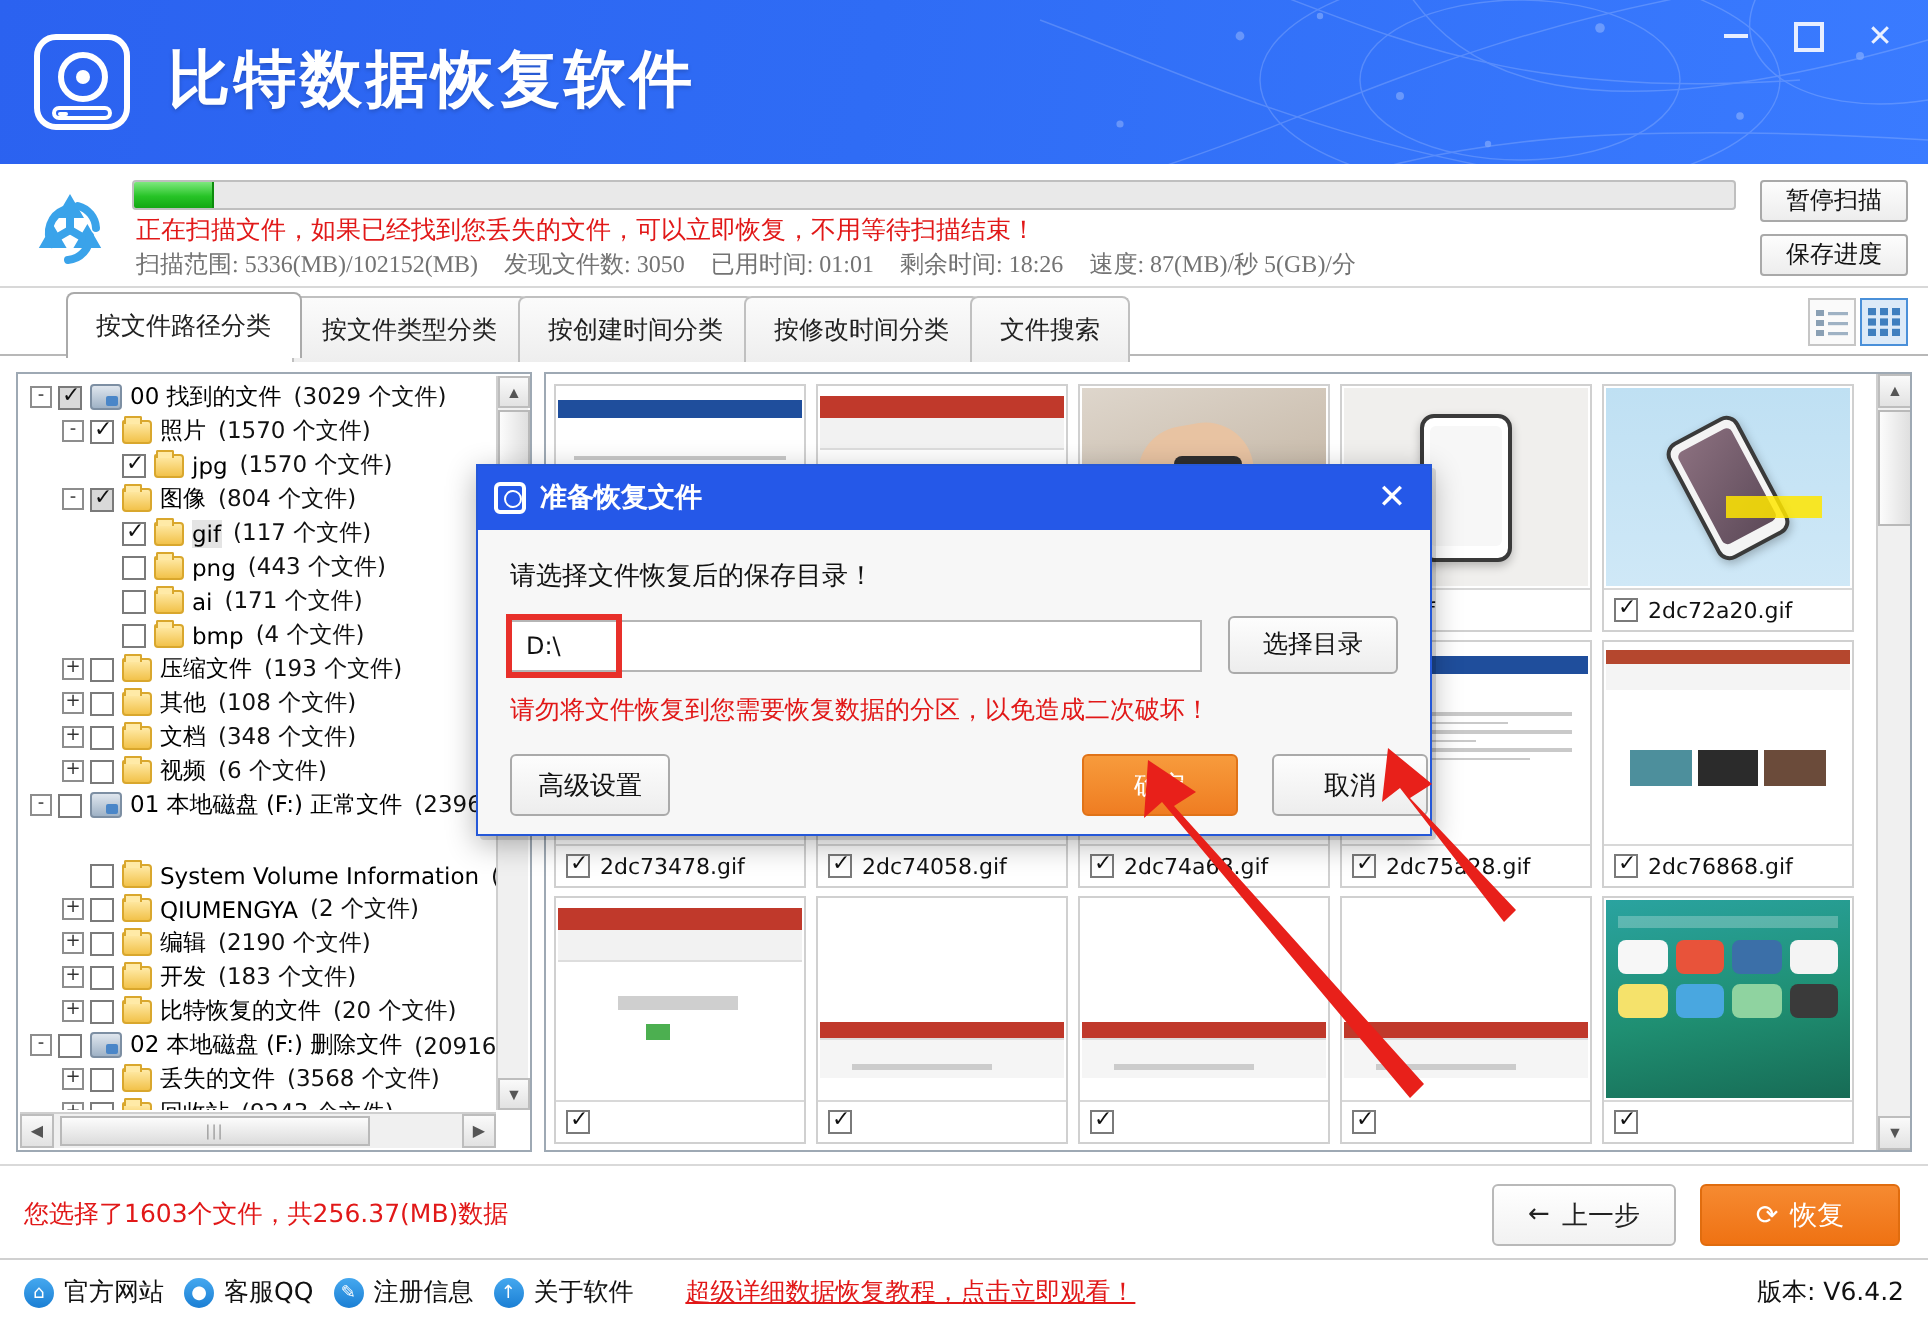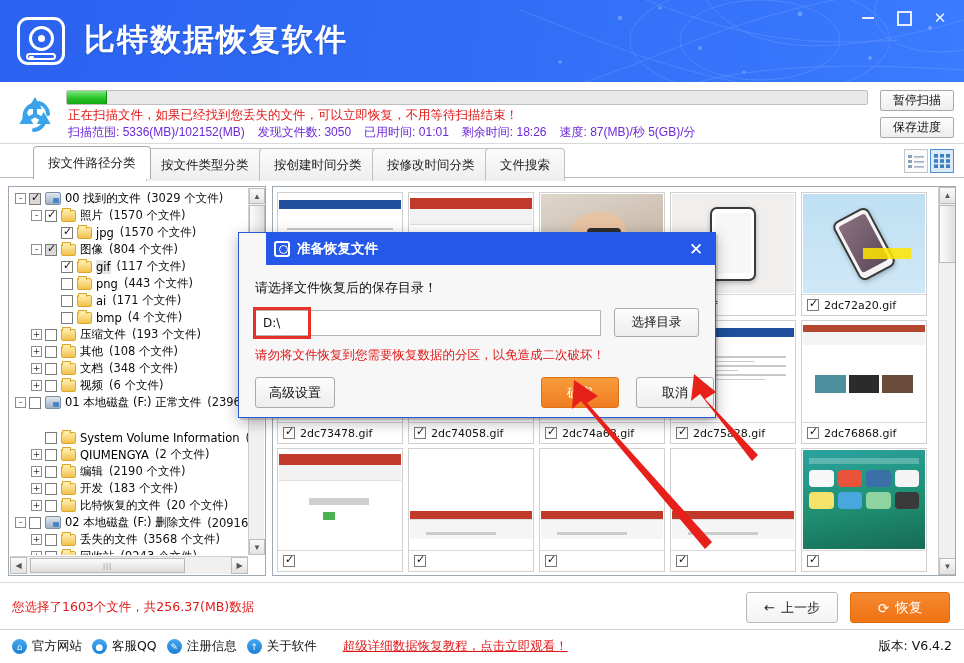--- a/index.html
+++ b/index.html
@@ -67,21 +67,21 @@
   .progress-fill {
     height: 100%; background: linear-gradient(180deg,#7ee87e,#27c427 55%,#14a814);
     border-right: 1px solid #0d8c0d;
   }
   .scan-warn {
     position: absolute; left: 68px; top: 107px;
     font-size: 12.5px; color: #e11818; font-family: "DejaVu Sans", sans-serif;
   }
   .scan-stats {
     position: absolute; left: 68px; top: 124px;
-    font-size: 12px; color: #6d28d9; font-family: Liberation Sans, sans-serif;
+    font-size: 12px; color: #737373; font-family: Liberation Serif, serif;
     display: flex; gap: 13px; white-space: nowrap;
   }
   .side-btn {
     position: absolute; right: 10px; width: 74px; height: 21px;
     border: 1px solid #a9a9a9; background: linear-gradient(180deg,#fdfdfd,#ededed);
     border-radius: 2px; font-size: 12px; color: #111; cursor: pointer;
     font-family: Liberation Serif, serif;
     display: flex; align-items: center; justify-content: center;
   }
   .side-btn.b1 { top: 90px; }
@@ -277,21 +277,21 @@
     position: absolute; left: 240px; top: 234px; width: 478px; height: 186px;
     background: rgba(0,0,0,.12); border-radius: 2px;
   }
   .modal {
     position: absolute; left: 238px; top: 232px; width: 478px; height: 186px;
     background: #f7f7f7; border: 1px solid #2558d8;
     box-shadow: 0 4px 14px rgba(0,0,0,.3); z-index: 40;
   }
   .modal-head {
     height: 32px; background: #2558e8; display: flex; align-items: center;
-    padding: 0 8px; position: relative; margin-left: 27px;
+    padding: 0 8px; position: relative;
   }
   .mh-icon {
     width: 16px; height: 16px; border: 2px solid #ffffff; border-radius: 3px;
     margin-right: 7px; position: relative; flex: none; background: #2558e8;
   }
   .mh-icon:after {
     content:""; position:absolute; left:2.5px; top:1.5px; width:7px; height:7px;
     border-radius:50%; border:1.5px solid #fff;
   }
   .mh-title {

